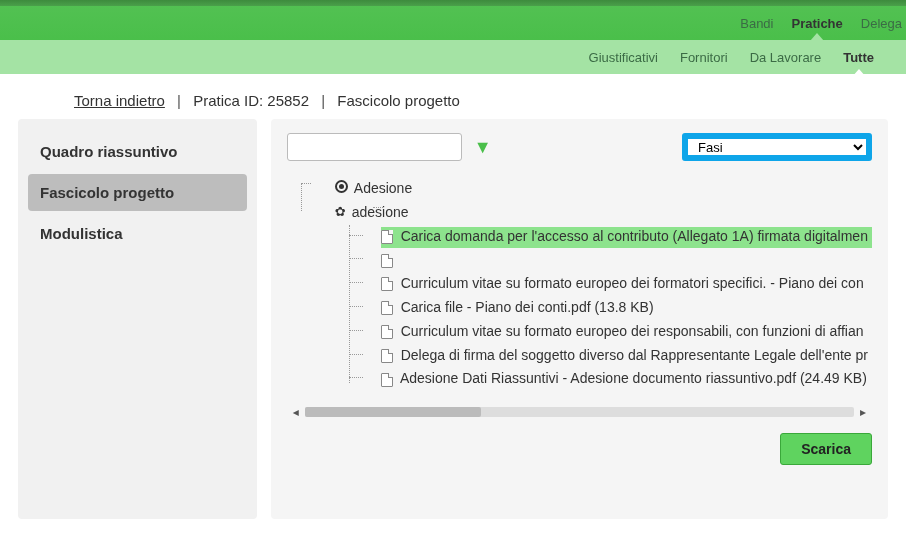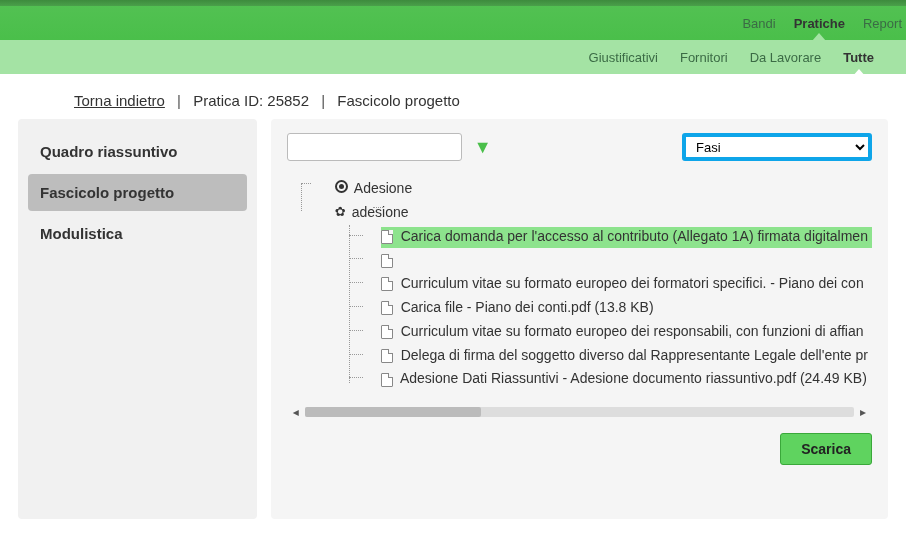--- a/index.html
+++ b/index.html
@@ -38,21 +38,21 @@
 
     .sidebar{ width:260px; background:#f1f1f1; border-radius:4px; padding:14px 10px 30px 10px;}
     .side-item{ padding:10px 12px; border-radius:4px; font-size:15px; font-weight:600; color:#333; cursor:pointer; margin-bottom:4px;}
     .side-item.active{ background:#bdbdbd; }
 
     .main{ flex:1; background:#f5f5f5; border-radius:4px; padding:14px 16px 18px 16px; min-height:400px;}
     .filters{ display:flex; align-items:center; gap:12px; margin-bottom:16px;}
     .filter-input{ width:175px; height:28px; border:1px solid #bbb; border-radius:3px; padding:0 8px; font-size:13px;}
     .filter-icon{color:#4abf4a; font-size:18px; line-height:1;}
     .filters-gap{flex:1;}
-    .phase-select{ width:190px; height:28px; border:4px solid #0ea5e9; border-radius:3px; background:#fff; padding:0 6px; font-size:13px;}
+    .phase-select{ width:190px; height:28px; border:6px solid #0ea5e9; border-radius:3px; background:#fff; padding:0 6px; font-size:13px;}
 
     .tree{ font-size:14px; line-height:1.7;}
     .tree .node{display:flex; align-items:flex-start; gap:6px;margin-left:20px;}
     .tree .radio{display:inline-block;width:13px;height:13px;border:2px solid #333;border-radius:50%;position:relative;margin-top:3px;}
     .tree .radio::after{content:"";position:absolute;inset:2px;background:#333;border-radius:50%;}
     .gear{font-size:13px; color:#333;}
     .file-icon{display:inline-block;width:12px;height:14px;border:1px solid #888;border-radius:1px;position:relative;margin-right:4px; vertical-align:middle; background:#fff;}
     .file-icon::before{content:"";position:absolute;top:-1px;right:-1px;width:4px;height:4px;background:#f5f5f5;border-left:1px solid #888;border-bottom:1px solid #888;}
     .doc-row{ white-space:nowrap; cursor:pointer; padding:1px 4px 4px 0;}
     .doc-row.selected{ background:#8de38d; }
@@ -81,21 +81,21 @@
 
   </style>
 </head>
 <body>
 
 <div class="top-bar"></div>
 
 <div class="nav-1">
   <span class="nav-item">Bandi</span>
   <span class="nav-item active">Pratiche</span>
-  <span class="nav-item">Report</span>
+  <span class="nav-item">Delega</span>
 </div>
 
 <div class="nav-2">
   <span class="nav-item">Giustificativi</span>
   <span class="nav-item">Fornitori</span>
   <span class="nav-item">Da Lavorare</span>
   <span class="nav-item active">Tutte</span>
 </div>
 
 <div class="breadcrumb">

